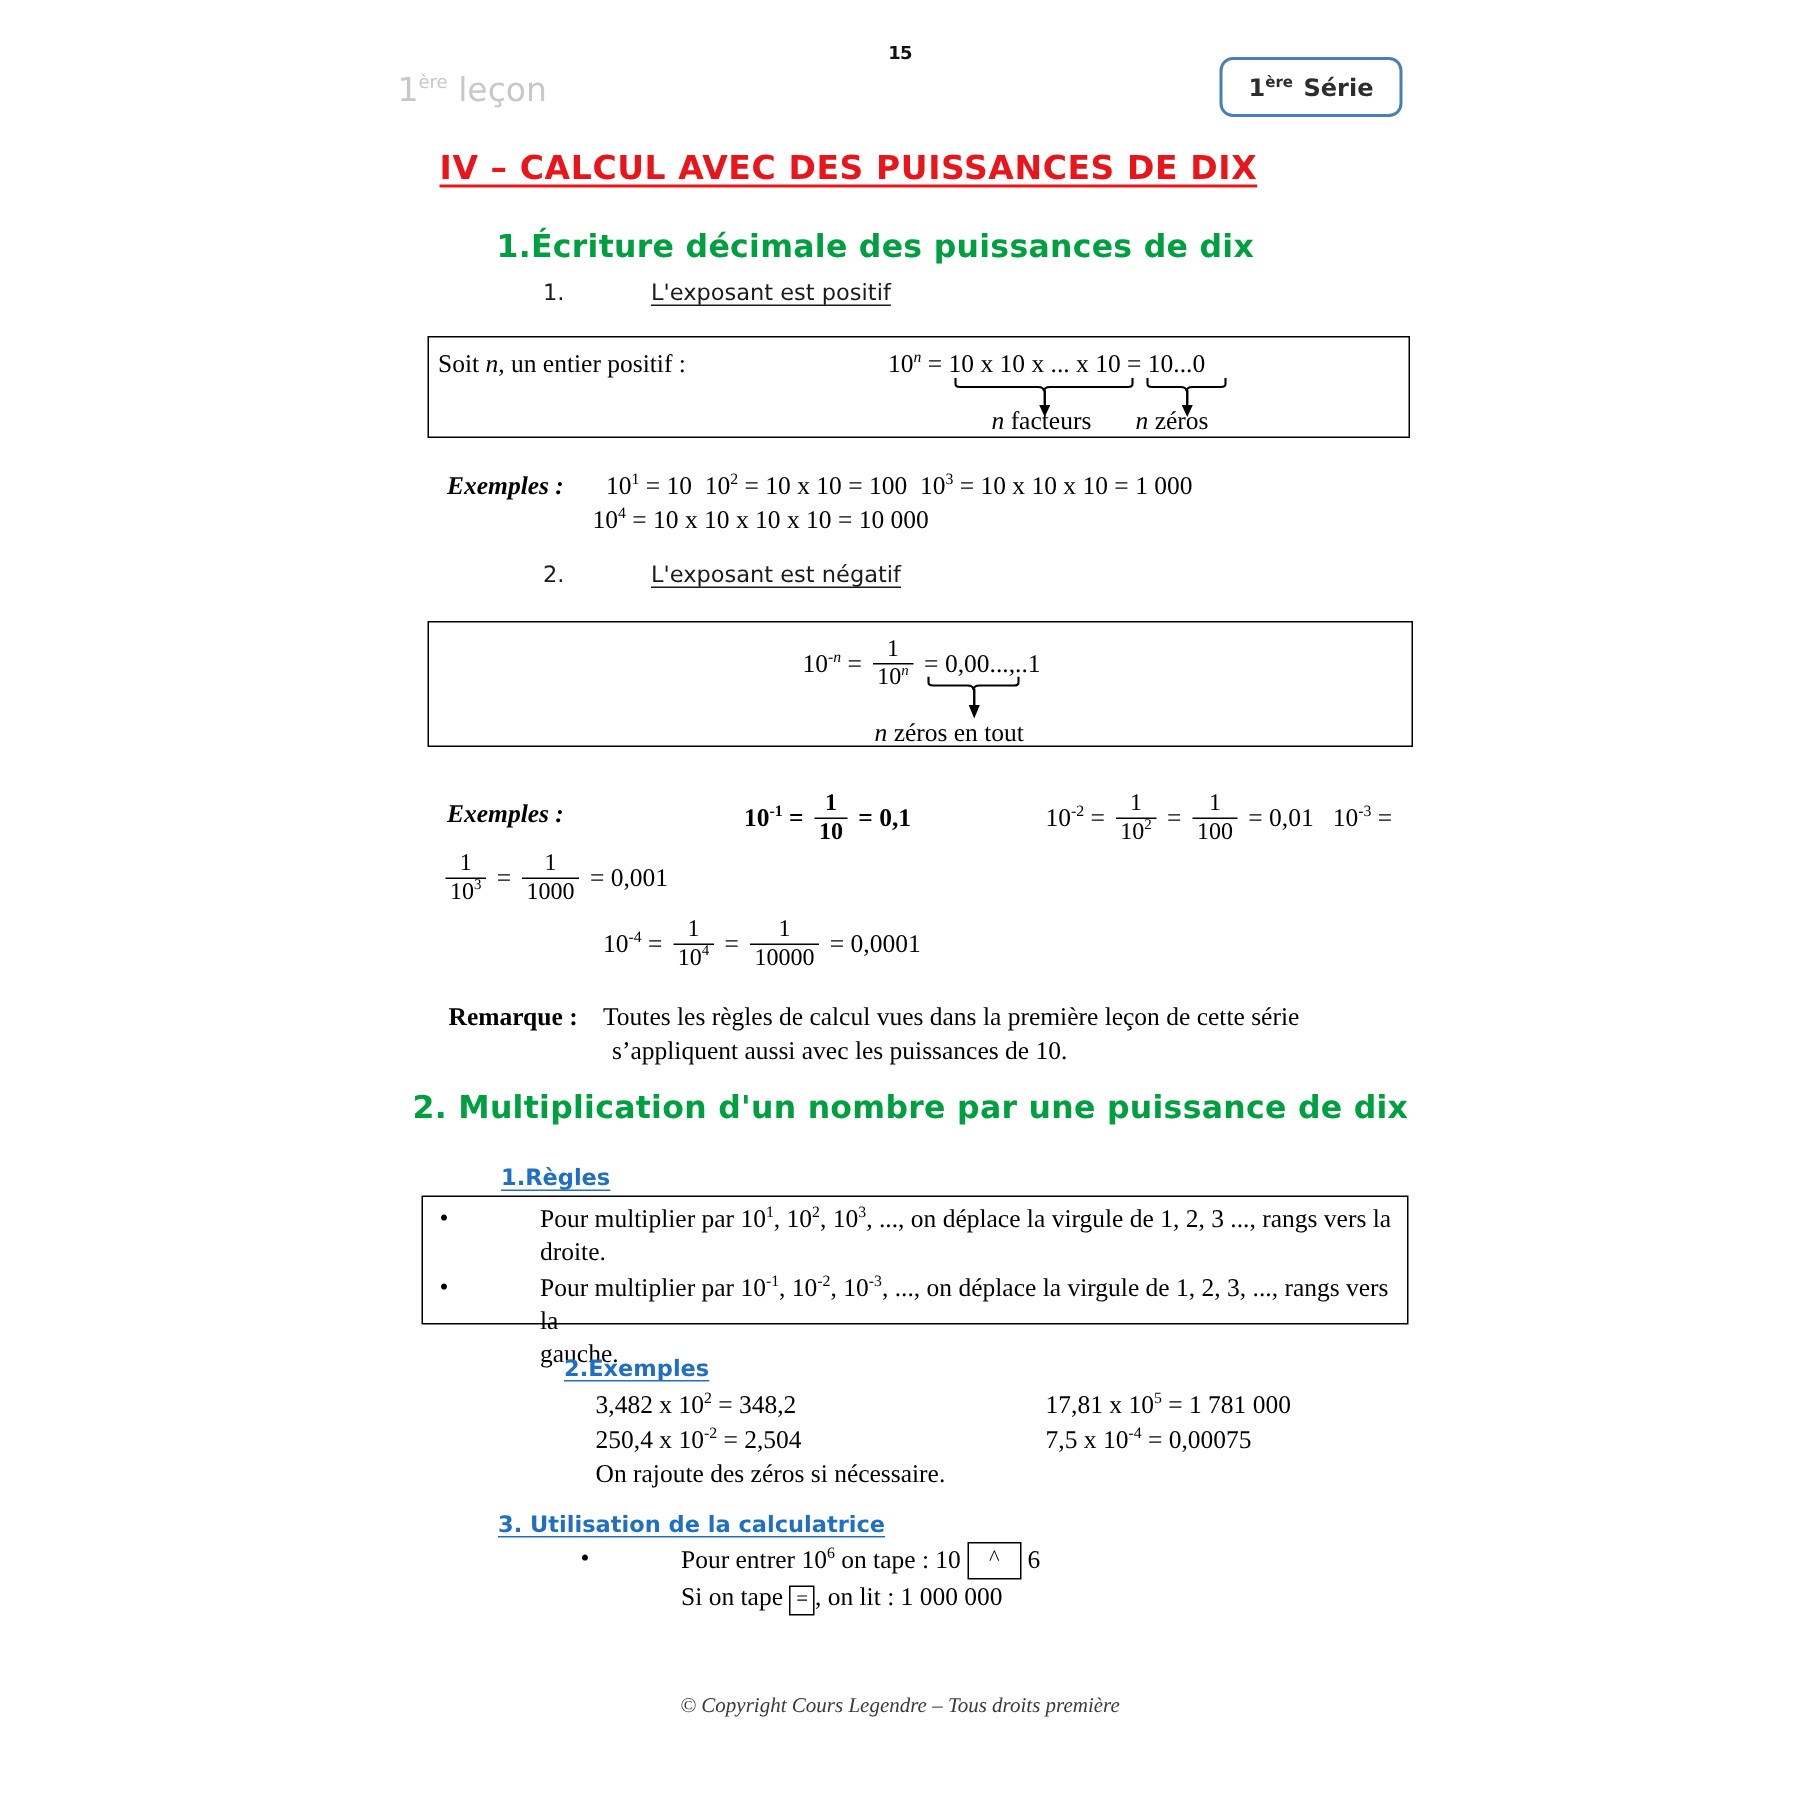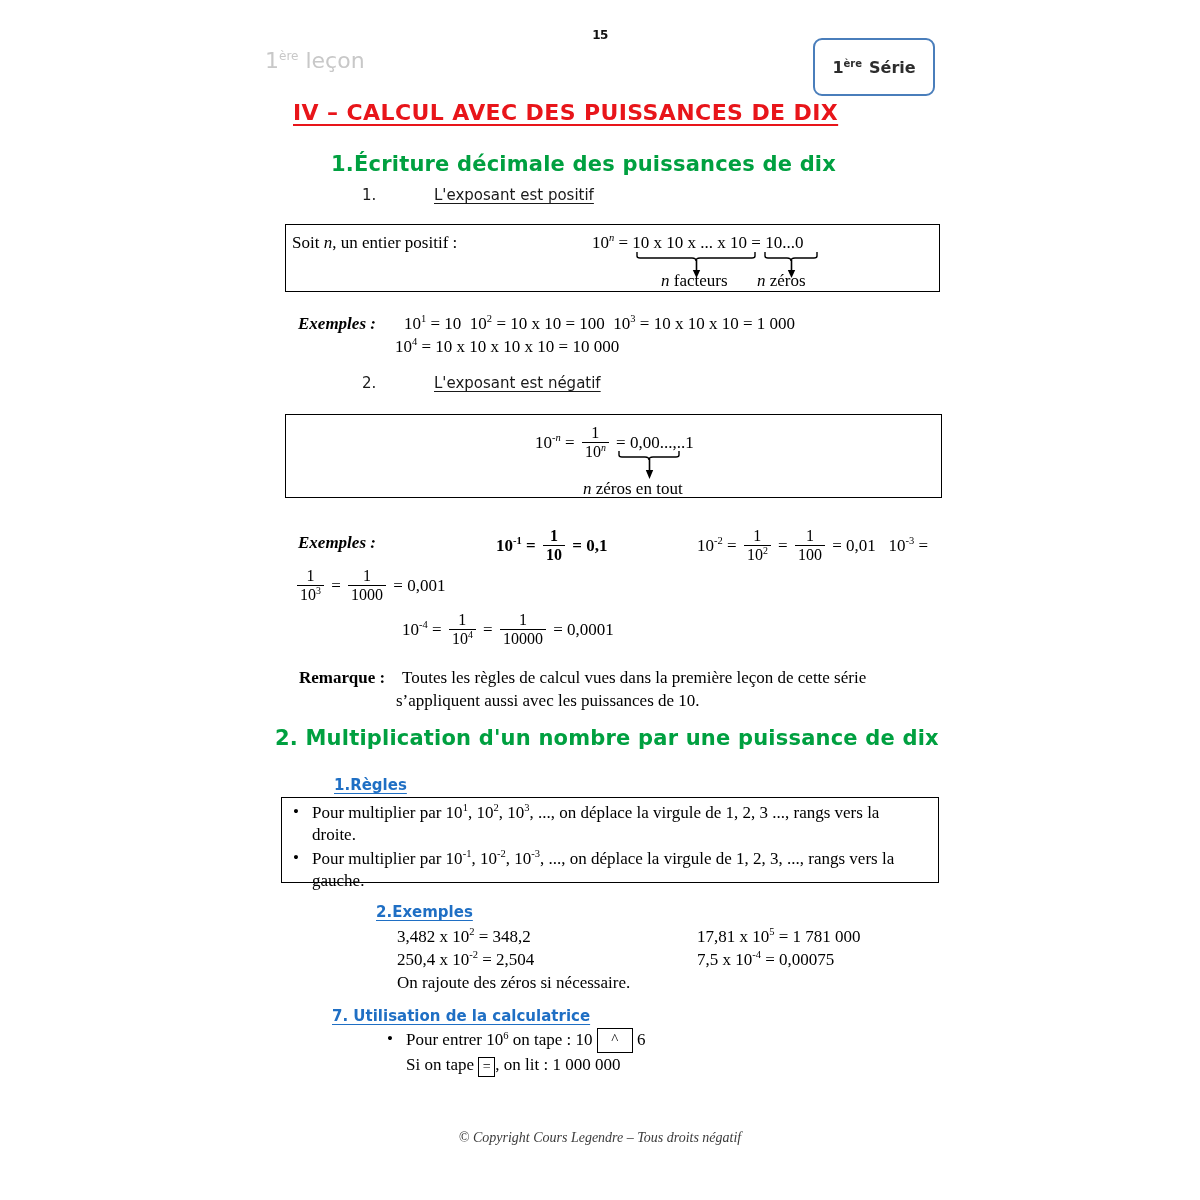--- a/index.html
+++ b/index.html
@@ -38,21 +38,21 @@
     color: #c8c8c8;
     white-space: nowrap;
   }
   .lesson-tag sup { font-size: 12px; }
 
   .serie-badge {
     position: absolute;
     top: 38px;
     left: 813px;
     width: 122px;
-    height: 58px;
+    height: 40px;
     border: 2px solid #4a7ebb;
     border-radius: 9px;
     box-sizing: border-box;
     display: flex;
     align-items: center;
     justify-content: center;
     font-family: "DejaVu Sans", sans-serif;
     font-size: 16px;
     font-weight: bold;
     color: #2d2d2d;
@@ -188,21 +188,21 @@
     padding-left: 25px;
     margin-bottom: 2px;
   }
   .bullets .li::before {
     content: "•";
     position: absolute;
     left: 6px;
     top: -1px;
     font-size: 17px;
   }
-  .bullets .li .cont { display: block; }
+  .bullets .li .cont { display: block; margin-left: 48px; }
 
   
   .key {
     display: inline-block;
     border: 1.4px solid #000;
     font-family: "Liberation Serif", serif;
     text-align: center;
     vertical-align: middle;
     background: #fff;
     line-height: 1;
@@ -387,21 +387,21 @@
   <span class="frac">
     <span class="num">1</span>
     <span class="den">10000</span>
   </span>
   <span>=</span>
   <span>0,0001</span>
 </div>
 
 <div class="tx bd" style="top:667px; left:299px;">Remarque :</div>
 <div class="tx" style="top:667px; left:402px;">Toutes les règles de calcul vues dans la première leçon de cette série</div>
-<div class="tx" style="top:690px; left:396px;text-align:right;">s’appliquent aussi avec les puissances de 10.</div>
+<div class="tx" style="top:690px; left:408px;text-align:right;">s’appliquent aussi avec les puissances de 10.</div>
 
 <div class="h-green" id="h-green-2">2. Multiplication d'un nombre par une puissance de dix</div>
 
 <div class="h-blue" id="h-blue-regles">1.Règles</div>
 
 <div class="box" id="box-rules"></div>
 
 <div class="bullets" style="top:802px; left:287px; width:646px;">
   <div class="li">
     <span class="cont"><span>Pour multiplier par 10</span><sup>1</sup><span>, 10</span><sup>2</sup><span>, 10</span><sup>3</sup><span>, ..., on déplace la virgule de 1, 2, 3 ..., rangs vers la</span></span>
@@ -415,24 +415,24 @@
 
 <div class="h-blue" id="h-blue-exemples">2.Exemples</div>
 
 <div class="tx" style="top:926px; left:397px;">3,482 x 10<sup>2</sup> = 348,2</div>
 <div class="tx" style="top:949px; left:397px;">250,4 x 10<sup>-2</sup> = 2,504</div>
 <div class="tx" style="top:972px; left:397px;">On rajoute des zéros si nécessaire.</div>
 
 <div class="tx" style="top:926px; left:697px;">17,81 x 10<sup>5</sup> = 1 781 000</div>
 <div class="tx" style="top:949px; left:697px;">7,5 x 10<sup>-4</sup> = 0,00075</div>
 
-<div class="h-blue" id="h-blue-calc">7. Utilisation de la calculatrice</div>
+<div class="h-blue" id="h-blue-calc">3. Utilisation de la calculatrice</div>
 
 <div class="bullets" style="top:1029px; left:381px; width:560px;">
   <div class="li">
     <span class="cont"><span>Pour entrer 10</span><sup>6</sup><span> on tape : 10</span>
       <span class="key k-caret">^</span>
       <span>6</span></span>
     <span class="cont"><span>Si on tape </span><span class="key k-eq">=</span><span>, on lit : 1 000 000</span></span>
   </div>
 </div>
 
-<div class="footer">© Copyright Cours Legendre – Tous droits négatif</div>
+<div class="footer">© Copyright Cours Legendre – Tous droits première</div>
 
 </body></html>

